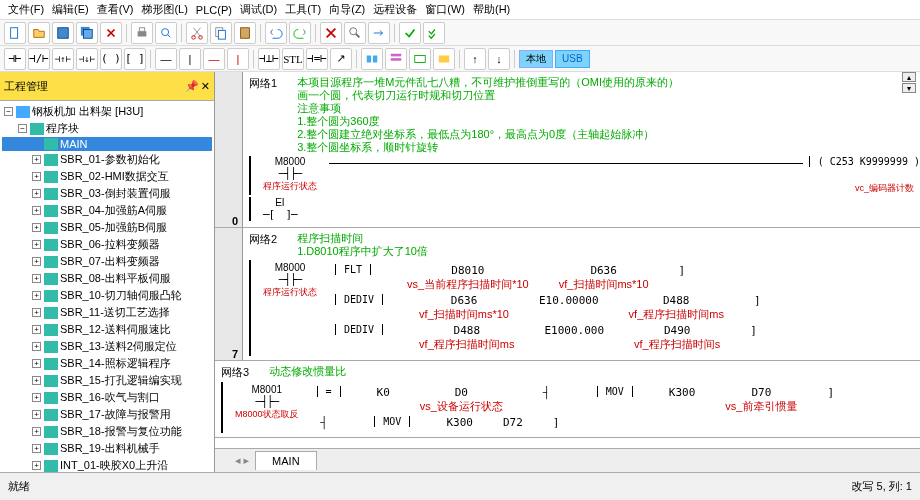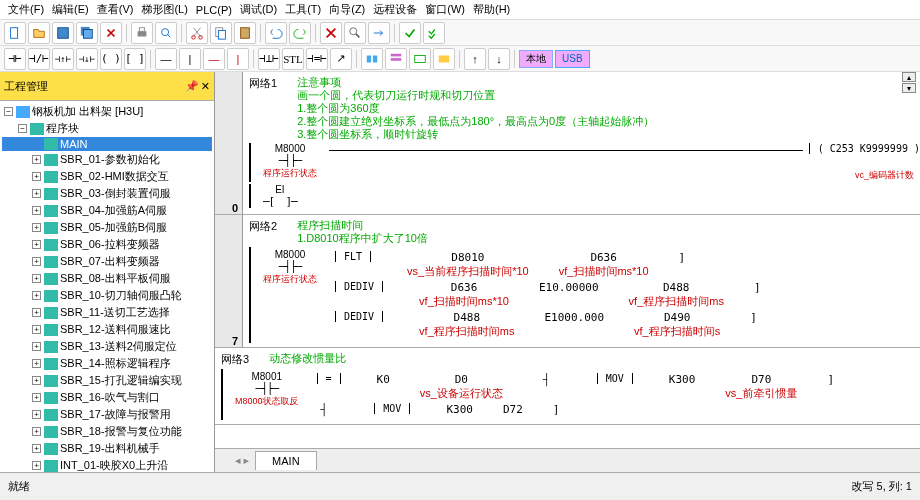--- a/index.html
+++ b/index.html
@@ -3,21 +3,21 @@
 <meta charset="utf-8">
 <style>
 *{box-sizing:border-box;margin:0;padding:0;font-family:"Microsoft YaHei",SimSun,sans-serif;font-size:11px}
 body{width:920px;height:500px;overflow:hidden;background:#f0f0f0;display:flex;flex-direction:column}
 .menubar{height:20px;background:#fff;display:flex;align-items:center;padding:0 4px;border-bottom:1px solid #ddd}
 .menubar span{padding:2px 4px;cursor:pointer}
 .toolbar{height:26px;background:#f8f8f8;display:flex;align-items:center;padding:2px 4px;border-bottom:1px solid #ddd;gap:2px}
 .tbtn{width:22px;height:22px;border:1px solid #ccc;background:#fff;display:flex;align-items:center;justify-content:center;cursor:pointer;border-radius:2px}
 .tbtn svg{width:14px;height:14px}
 .tsep{width:1px;height:18px;background:#ccc;margin:0 2px}
-.tlabel{padding:2px 6px;border:1px solid #8af;background:#f0abfc;font-size:10px;height:18px;display:flex;align-items:center}
+.tlabel{padding:2px 6px;border:1px solid #8af;background:#7dd3fc;font-size:10px;height:18px;display:flex;align-items:center}
 .tlabel.usb{border-color:#4af;color:#06c}
 .main{flex:1;display:flex;overflow:hidden}
 .panel{width:215px;background:#fff;border-right:1px solid #999;display:flex;flex-direction:column}
 .panel-hdr{height:18px;background:#fde047;padding:14px 4px;display:flex;justify-content:space-between;align-items:center;border-bottom:1px solid #aaa}
 .tree{flex:1;overflow-y:auto;overflow-x:hidden;padding:2px;font-size:11px}
 .tree-item{display:flex;align-items:center;padding:1px 0;white-space:nowrap;cursor:pointer}
 .tree-item.l0{padding-left:2px}
 .tree-item.l1{padding-left:16px}
 .tree-item.l2{padding-left:30px}
 .tree-item.sel{background:#38d;color:#fff}
@@ -359,22 +359,23 @@
 <div id="nets">
           <div class="net">
             <div class="net-gutter">
               <div style="flex:1"></div>
               <b>0</b>
             </div>
             <div class="net-body">
               <div class="net-hdr">
                 <span class="net-label">网络1</span>
                 <div class="net-cmt">
+                  <div>本项目源程序一堆M元件乱七八糟，不可维护推倒重写的（OMI使用的原来的）</div>
+                  <div>画一个圆，代表切刀运行时规和切刀位置</div>
                   <div>注意事项</div>
-                  <div>画一个圆，代表切刀运行时规和切刀位置</div>
                   <div>1.整个圆为360度</div>
                   <div>2.整个圆建立绝对坐标系，最低点为180°，最高点为0度（主轴起始脉冲）</div>
                   <div>3.整个圆坐标系，顺时针旋转</div>
                 </div>
               </div>
               <div class="rung">
                 <div class="rail"></div>
                 <div class="contact">
                   <div class="contact-lbl">M8000</div>
                   <div class="contact-sym">─┤├─</div>

